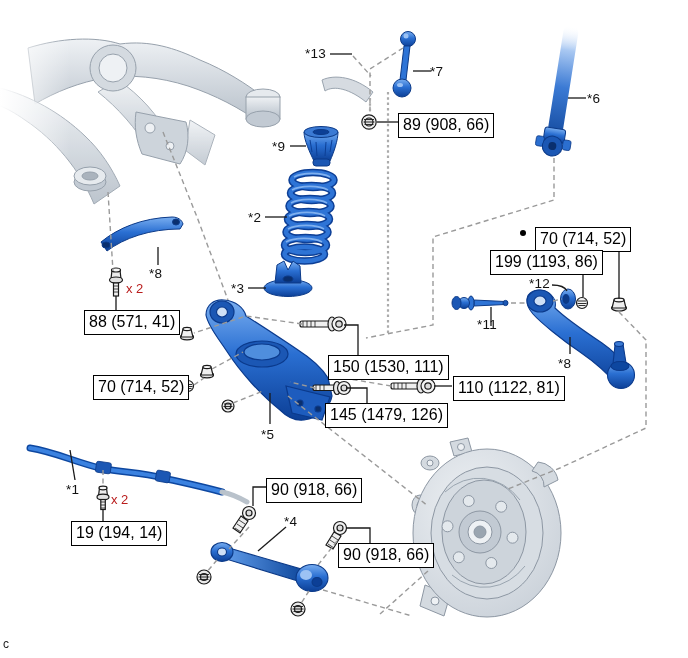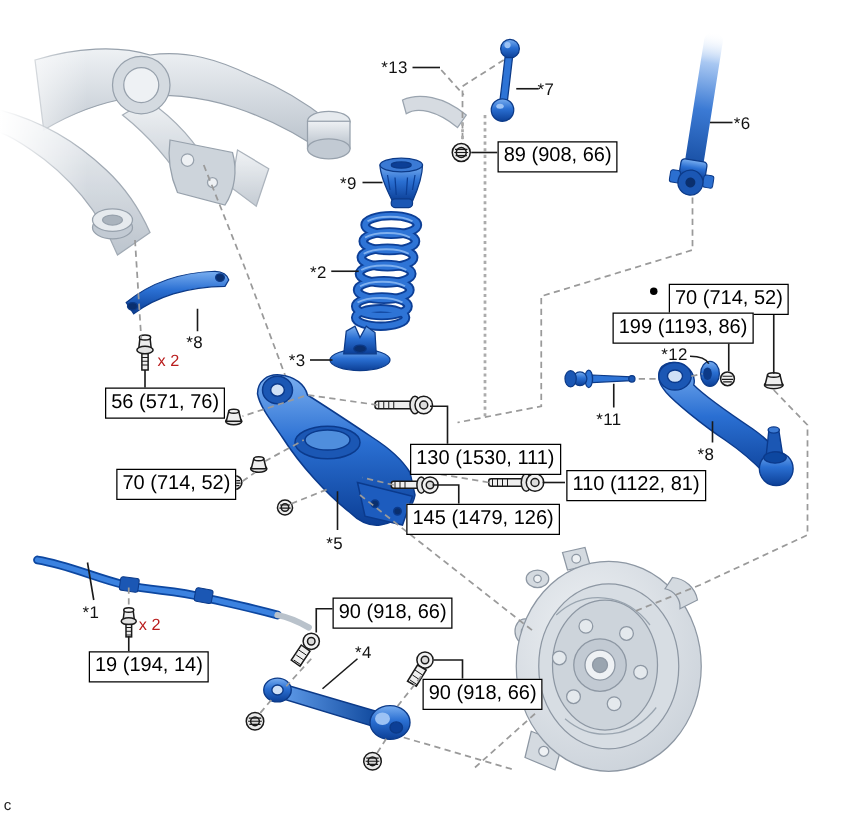--- a/index.html
+++ b/index.html
@@ -382,33 +382,33 @@
   <div class="plabel" style="left:305px;top:46px">*13</div>
   <div class="plabel" style="left:430px;top:64px">*7</div>
   <div class="plabel" style="left:272px;top:139px">*9</div>
   <div class="plabel" style="left:248px;top:210px">*2</div>
   <div class="plabel" style="left:231px;top:281px">*3</div>
   <div class="plabel" style="left:587px;top:91px">*6</div>
   <div class="plabel" style="left:149px;top:266px">*8</div>
   <div class="plabel" style="left:261px;top:427px">*5</div>
   <div class="plabel" style="left:284px;top:514px">*4</div>
   <div class="plabel" style="left:66px;top:482px">*1</div>
-  <div class="plabel" style="left:477px;top:328px">*11</div>
+  <div class="plabel" style="left:477px;top:317px">*11</div>
   <div class="plabel" style="left:558px;top:356px">*8</div>
   <div class="plabel" style="left:529px;top:276px">*12</div>
 
   <div class="qty" style="left:126px;top:281px">x 2</div>
   <div class="qty" style="left:111px;top:492px">x 2</div>
 
   <div class="tbox" style="left:398px;top:113px">89 (908, 66)</div>
-  <div class="tbox" style="left:84px;top:310px">56 (571, 76)</div>
+  <div class="tbox" style="left:84px;top:310px">88 (571, 41)</div>
   <div class="tbox" style="left:93px;top:375px">70 (714, 52)</div>
   <div class="tbox" style="left:535px;top:227px">70 (714, 52)</div>
   <div class="tbox" style="left:490px;top:250px">199 (1193, 86)</div>
-  <div class="tbox" style="left:328px;top:355px">130 (1530, 111)</div>
+  <div class="tbox" style="left:328px;top:355px">150 (1530, 111)</div>
   <div class="tbox" style="left:453px;top:376px">110 (1122, 81)</div>
   <div class="tbox" style="left:325px;top:403px">145 (1479, 126)</div>
   <div class="tbox" style="left:71px;top:521px">19 (194, 14)</div>
   <div class="tbox" style="left:266px;top:478px">90 (918, 66)</div>
   <div class="tbox" style="left:338px;top:543px">90 (918, 66)</div>
 
   <div class="bullet" style="left:520px;top:230px"></div>
 
   <div class="foot" style="left:3px;top:637px">c</div>
 </div>

